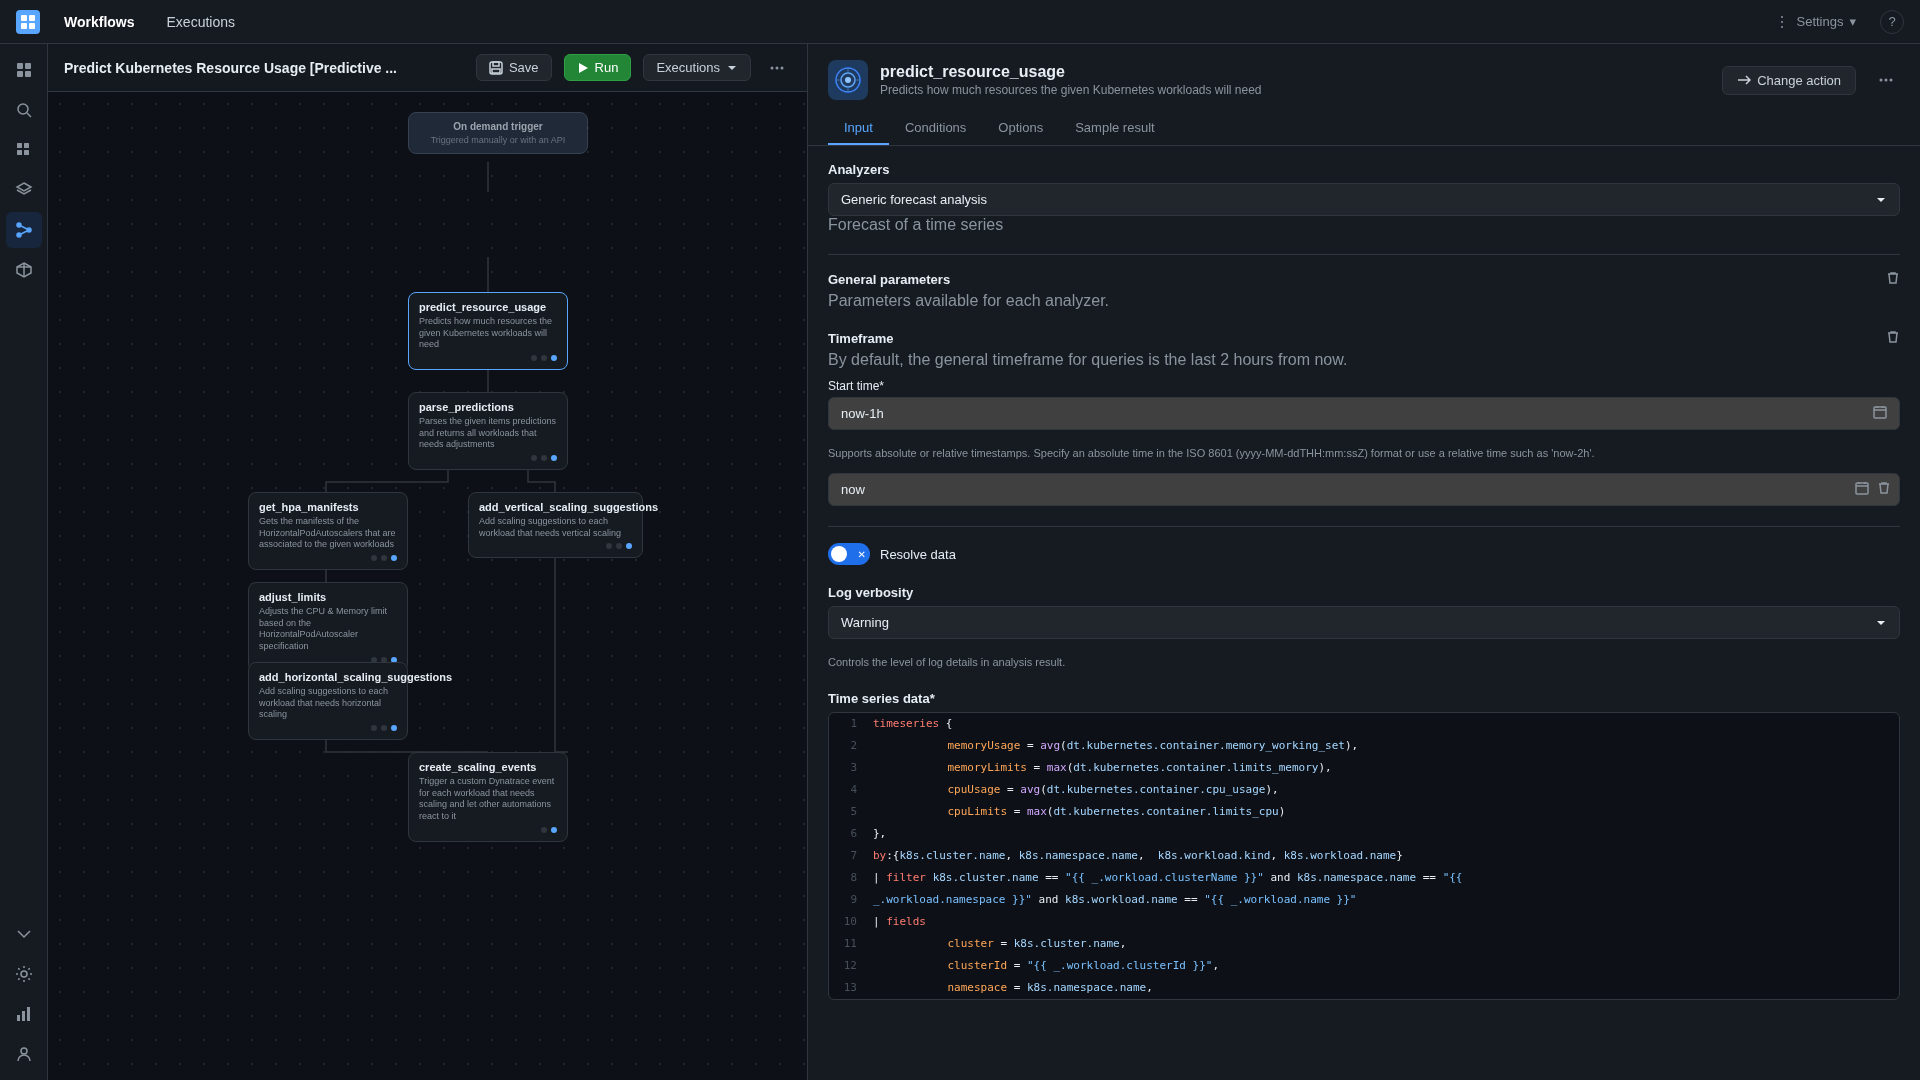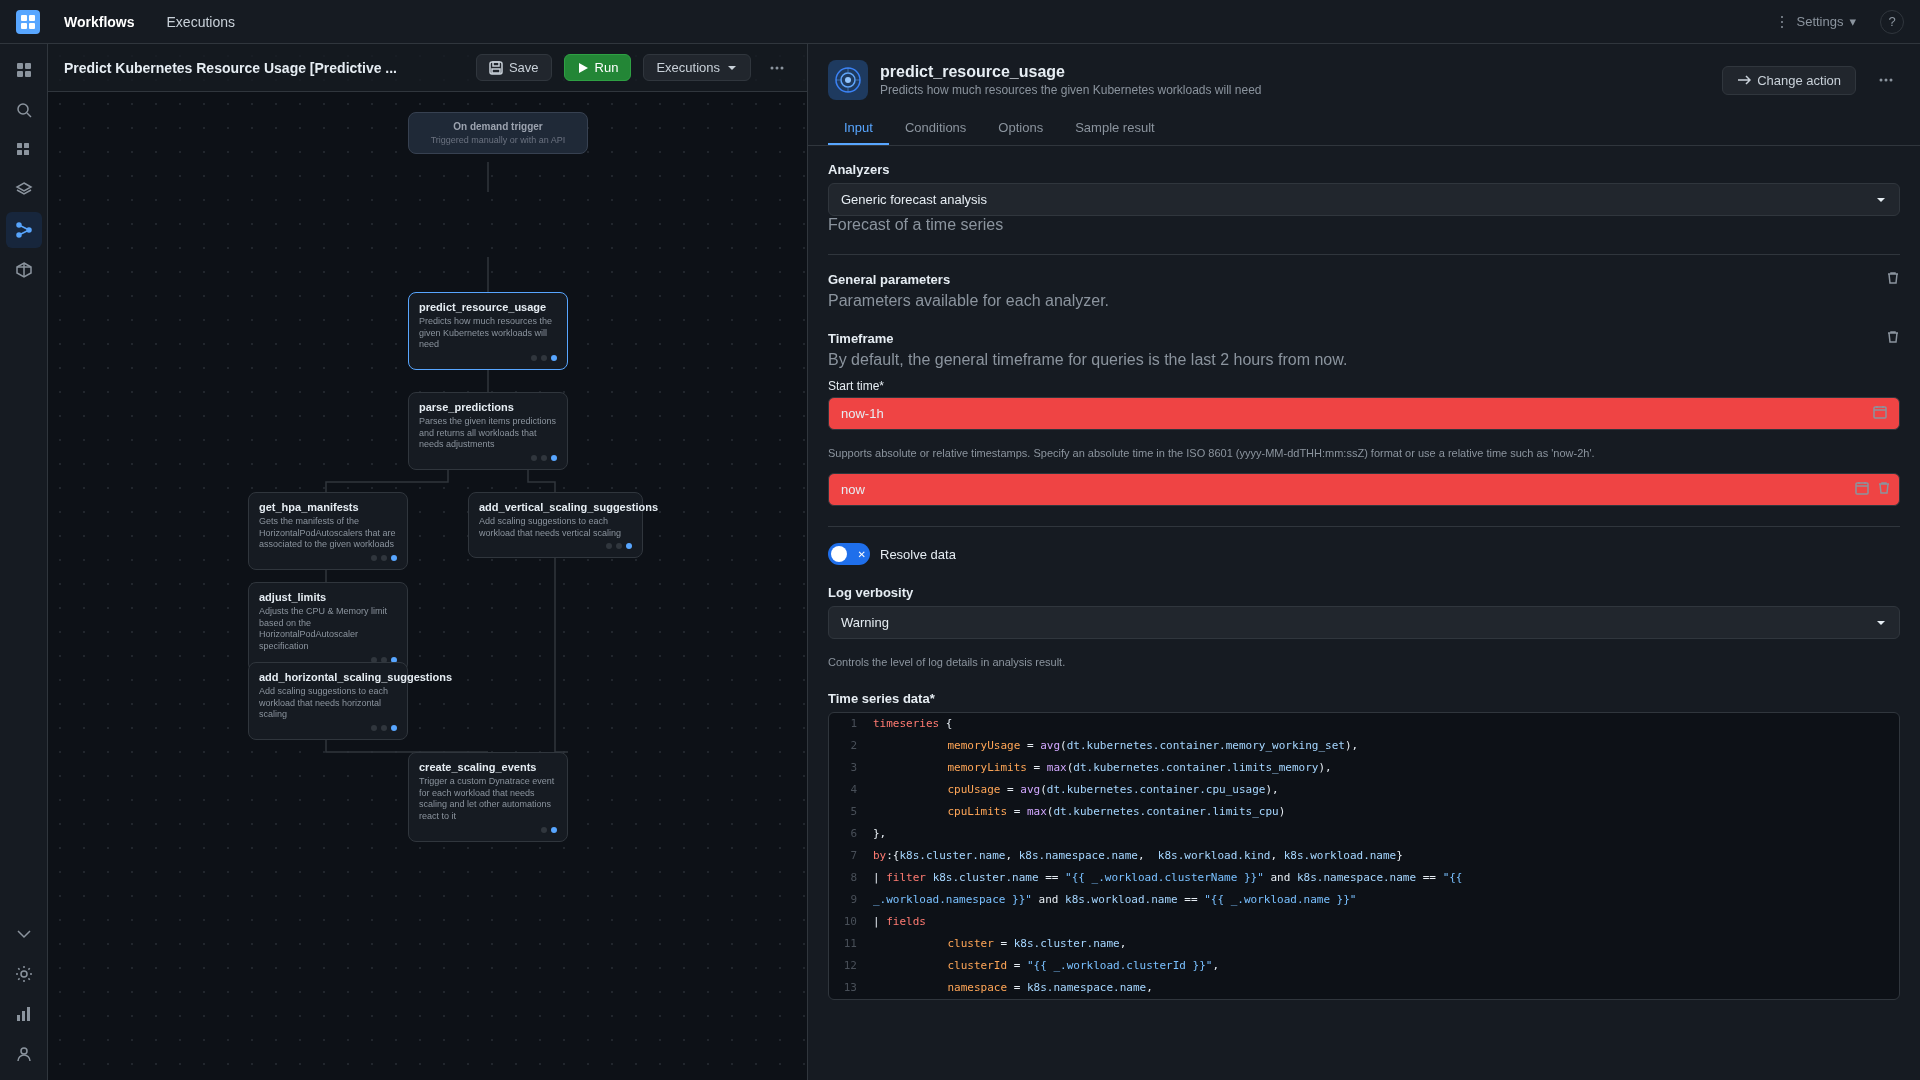--- a/index.html
+++ b/index.html
@@ -461,21 +461,21 @@
     .fn { color: #d2a8ff; }
     .st { color: #a5d6ff; }
     .op { color: #79c0ff; }
     .nm { color: #ffa657; margin-left: 48px; }
 
     .divider { height: 1px; background: #30363d; margin: 16px 0; }
 
     .input-with-icon {
       display: flex;
       align-items: center;
-      background: #ef4444;
+      background: #404040;
       border: 1px solid #30363d;
       border-radius: 6px;
       padding: 0 8px 0 12px;
     }
     .input-with-icon input {
       flex: 1;
       background: transparent;
       border: none;
       color: #e6edf3;
       font-size: 13px;

